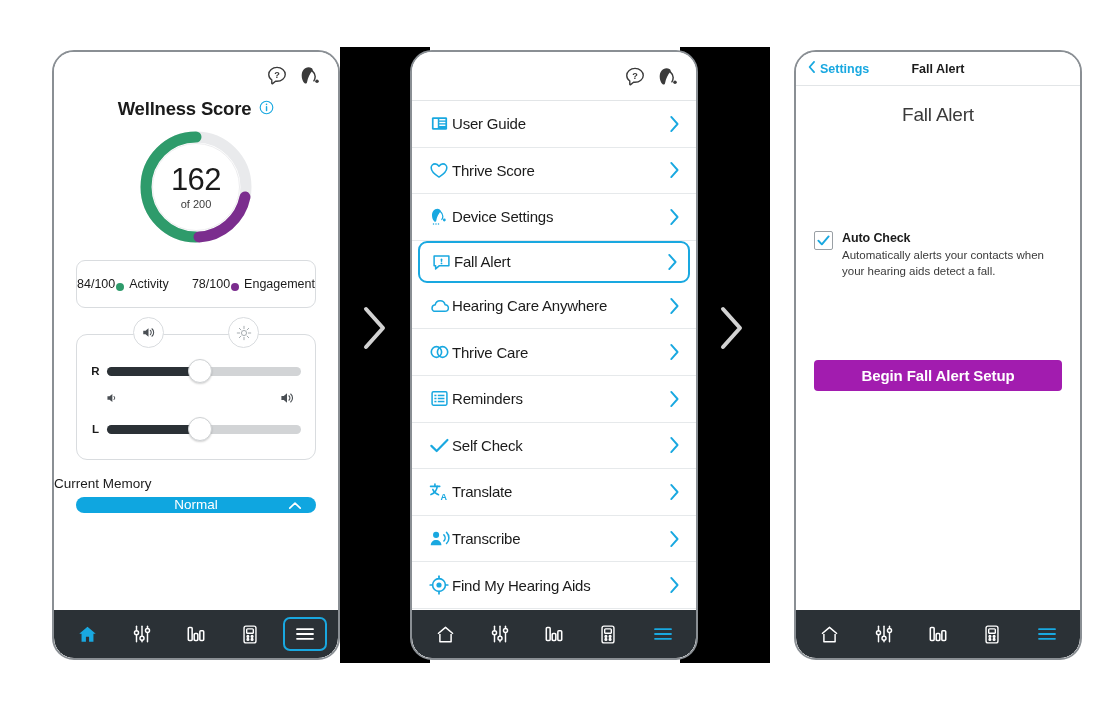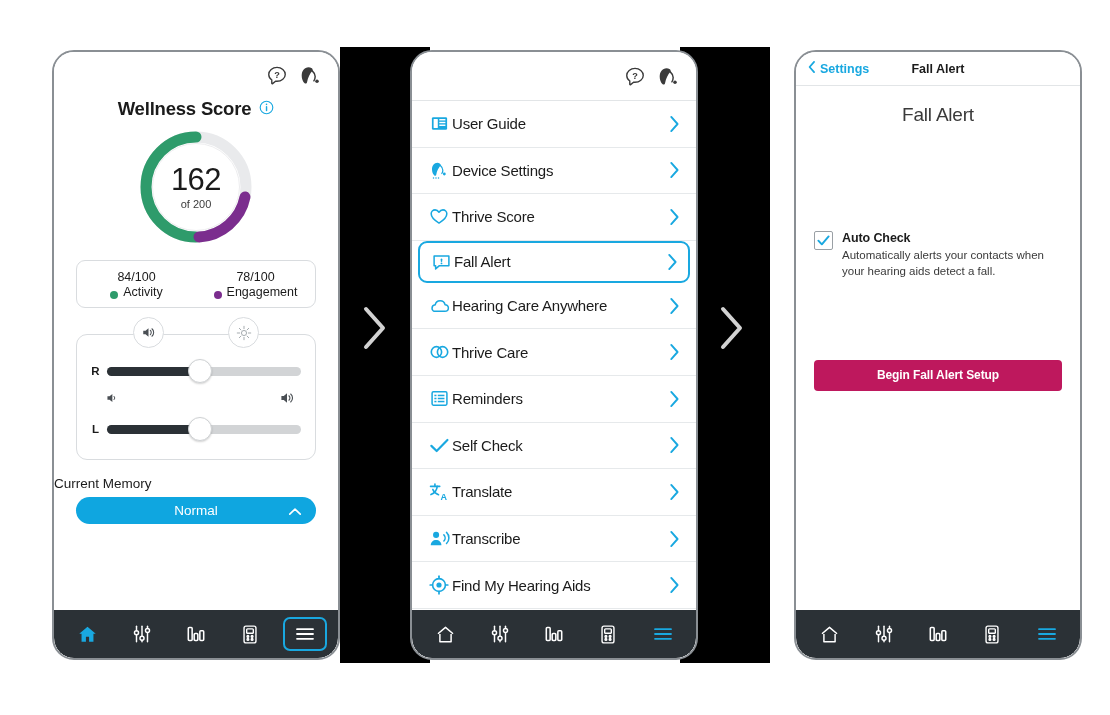--- a/index.html
+++ b/index.html
@@ -37,43 +37,43 @@
           font-size:18.5px;font-weight:700;color:#1b1b1b;letter-spacing:-.2px;margin-top:2px;}
   .ring-wrap{display:flex;justify-content:center;margin-top:8px;}
   .ring{position:relative;width:118px;height:118px;}
   .ring .ctr{position:absolute;inset:0;display:flex;flex-direction:column;
              align-items:center;justify-content:center;}
   .ring .big{font-size:31px;font-weight:400;color:#1b1b1b;line-height:1;letter-spacing:-.5px;}
   .ring .sub{font-size:11px;color:#3b3b3b;margin-top:3px;}
 
   .statbox{margin:14px 22px 0 22px;border:1px solid #d9dcdf;border-radius:9px;
            height:46px;display:flex;align-items:center;}
-  .statcell{flex:1;display:flex;flex-direction:column;align-items:center;gap:1px;}
+  .statcell{flex:1;display:flex;align-items:center;gap:1px;}
   .statcell .num{font-size:12.5px;color:#1b1b1b;}
   .statrow{display:flex;align-items:flex-end;gap:5px;font-size:12.5px;color:#1b1b1b;}
   .dot{width:8px;height:8px;border-radius:50%;display:inline-block;}
 
   .ctrlcard{position:relative;margin:26px 22px 0 22px;border:1px solid #d9dcdf;
             border-radius:11px;padding:26px 14px 20px 14px;box-sizing:border-box;}
   .circbtns{position:absolute;top:-18px;left:0;right:0;display:flex;
             justify-content:space-around;padding:0 24px;box-sizing:border-box;}
   .circbtn{width:29px;height:29px;border-radius:50%;border:1px solid #d9dcdf;
            background:#fff;display:flex;align-items:center;justify-content:center;}
   .sliderrow{display:flex;align-items:center;gap:7px;margin:4px 0;}
   .sliderrow .lbl{font-size:11.5px;font-weight:700;color:#1b1b1b;width:9px;text-align:center;}
   .track{position:relative;flex:1;height:9px;border-radius:5px;background:#d2d4d6;}
   .fill{position:absolute;left:0;top:0;bottom:0;width:48%;border-radius:5px;background:#2b3136;}
   .knob{position:absolute;left:48%;top:50%;transform:translate(-50%,-50%);
         width:22px;height:22px;border-radius:50%;background:#fff;border:1px solid #cfd2d4;
         box-shadow:0 1px 2px rgba(0,0,0,.18);}
   .volrow{display:flex;align-items:center;justify-content:space-between;
           padding:9px 6px 9px 14px;}
   .memlabel{text-align:left;font-size:13.5px;color:#1b1b1b;margin-top:16px;}
-  .membtn{margin:6px 22px 0 22px;height:27px;border-radius:14px;background:#0fa6e0;
-          display:flex;align-items:center;justify-content:center;position:relative;}
+  .membtn{margin:6px 22px 0 22px;height:16px;border-radius:14px;background:#0fa6e0;
+          display:flex;align-items:flex-start;justify-content:center;position:relative;}
   .membtn .t{color:#fff;font-size:13.5px;}
   .membtn .chev{position:absolute;right:14px;top:50%;transform:translateY(-50%);}
 
   
   .p2head{height:49px;display:flex;align-items:center;justify-content:flex-end;
           gap:10px;padding:6px 16px 0 0;box-sizing:border-box;
           border-bottom:1px solid #e2e5e7;}
   .menu{flex:1;overflow:hidden;}
   .mrow{height:46.6px;display:flex;align-items:center;padding:0 14px;
         border-bottom:1px solid #e6e9eb;box-sizing:border-box;position:relative;}
@@ -88,23 +88,23 @@
           border-bottom:1px solid #e2e5e7;padding:0 12px;box-sizing:border-box;}
   .backbtn{display:flex;align-items:center;gap:4px;color:#19a8e0;font-size:12.5px;font-weight:600;}
   .p3navtitle{position:absolute;left:0;right:0;text-align:center;font-size:12.5px;
               font-weight:700;color:#1b1b1b;pointer-events:none;}
   .p3title{text-align:center;font-size:19px;color:#3a3a3a;margin-top:18px;letter-spacing:-.2px;}
   .chkblock{display:flex;gap:9px;margin:105px 18px 0 18px;}
   .chkbox{width:17px;height:17px;border:1px solid #9aa0a5;border-radius:2px;
           background:#fff;flex:none;display:flex;align-items:center;justify-content:center;}
   .chktitle{font-size:12.5px;font-weight:700;color:#1b1b1b;letter-spacing:-.1px;}
   .chkdesc{font-size:11.5px;color:#3a3a3a;line-height:1.42;margin-top:2px;}
-  .setupbtn{margin:80px 18px 0 18px;height:31px;border-radius:4px;background:#be185d;
+  .setupbtn{margin:80px 18px 0 18px;height:31px;border-radius:4px;background:#a21caf;
             display:flex;align-items:center;justify-content:center;
-            color:#fff;font-size:12px;font-weight:700;letter-spacing:-.1px;}
+            color:#fff;font-size:15px;font-weight:700;letter-spacing:-.1px;}
 
   
   .sep{position:absolute;top:300px;width:40px;height:56px;display:flex;
        align-items:center;justify-content:center;}
   .sep.s1{left:355px;}
   .sep.s2{left:712px;}
 </style>
 </head>
 <body>
 
@@ -329,44 +329,44 @@
           <span class="mt">User Guide</span>
           <span class="mc">
             <svg width="11" height="18" viewBox="0 0 12 20">
                 <path d="M2.4 2.2L9.4 10l-7 7.8" fill="none" stroke="#19a8e0" stroke-width="2.1" stroke-linecap="round" stroke-linejoin="round"></path>
               </svg>
           </span>
         </div>
 
         <div class="mrow">
           <span class="mi">
+            <svg width="20" height="19" viewBox="0 0 22 20">
+                <path d="M11 17.2S2.4 12.2 2.4 7.1c0-2.6 2-4.4 4.3-4.4 1.8 0 3.3 1.1 4.3 2.6 1-1.5 2.5-2.6 4.3-2.6 2.3 0 4.3 1.8 4.3 4.4 0 5.1-8.6 10.1-8.6 10.1z" fill="none" stroke="#19a8e0" stroke-width="1.7" stroke-linejoin="round"></path>
+              </svg>
+          </span>
+          <span class="mt">Thrive Score</span>
+          <span class="mc">
+            <svg width="11" height="18" viewBox="0 0 12 20">
+                <path d="M2.4 2.2L9.4 10l-7 7.8" fill="none" stroke="#19a8e0" stroke-width="2.1" stroke-linecap="round" stroke-linejoin="round"></path>
+              </svg>
+          </span>
+        </div>
+
+        <div class="mrow">
+          <span class="mi">
             <svg width="20" height="19" viewBox="0 0 24 22">
                 <path d="M10.2 1.8C6 1.8 3.6 5.4 3.6 9.8c0 3 1.1 5.6 2.8 7.2.9.8 2.1.3 2.3-.9.8-4.8 2.9-8.4 4.9-10.7.8-.9.4-2.3-.8-2.8-.8-.5-1.8-.8-2.6-.8z" fill="#19a8e0"></path>
                 <path d="M13.6 5c1.6 1.4 3 3.4 3 5.6 0 1.7-.5 3-1.2 4" fill="none" stroke="#19a8e0" stroke-width="1.5" stroke-linecap="round"></path>
                 <circle cx="18.4" cy="15.2" r="1.7" fill="#19a8e0"></circle>
                 <circle cx="5.4" cy="20" r=".9" fill="#19a8e0"></circle>
                 <circle cx="8.4" cy="20" r=".9" fill="#19a8e0"></circle>
                 <circle cx="11.4" cy="20" r=".9" fill="#19a8e0"></circle>
               </svg>
           </span>
           <span class="mt">Device Settings</span>
-          <span class="mc">
-            <svg width="11" height="18" viewBox="0 0 12 20">
-                <path d="M2.4 2.2L9.4 10l-7 7.8" fill="none" stroke="#19a8e0" stroke-width="2.1" stroke-linecap="round" stroke-linejoin="round"></path>
-              </svg>
-          </span>
-        </div>
-
-        <div class="mrow">
-          <span class="mi">
-            <svg width="20" height="19" viewBox="0 0 22 20">
-                <path d="M11 17.2S2.4 12.2 2.4 7.1c0-2.6 2-4.4 4.3-4.4 1.8 0 3.3 1.1 4.3 2.6 1-1.5 2.5-2.6 4.3-2.6 2.3 0 4.3 1.8 4.3 4.4 0 5.1-8.6 10.1-8.6 10.1z" fill="none" stroke="#19a8e0" stroke-width="1.7" stroke-linejoin="round"></path>
-              </svg>
-          </span>
-          <span class="mt">Thrive Score</span>
           <span class="mc">
             <svg width="11" height="18" viewBox="0 0 12 20">
                 <path d="M2.4 2.2L9.4 10l-7 7.8" fill="none" stroke="#19a8e0" stroke-width="2.1" stroke-linecap="round" stroke-linejoin="round"></path>
               </svg>
           </span>
         </div>
 
         <div class="mrow sel">
           <span class="mi">
             <svg width="19" height="18" viewBox="0 0 20 19">

